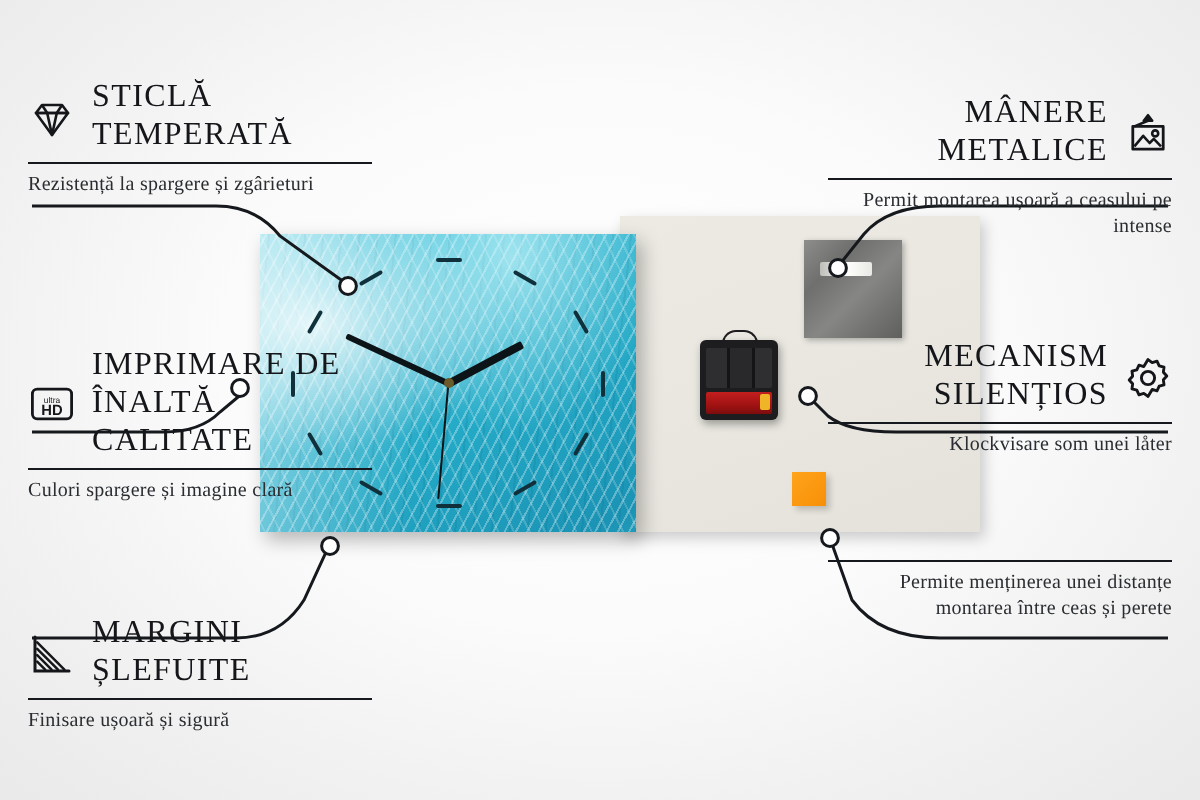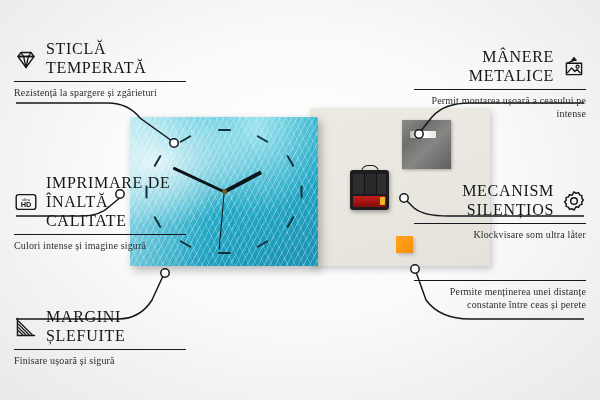--- a/index.html
+++ b/index.html
@@ -197,21 +197,21 @@
       <span class="ico">
         <svg viewBox="0 0 24 24">
           <rect x="2.2" y="4.6" width="19.6" height="14.8" rx="2.4" fill="none" stroke="#14161a" stroke-width="1.4"></rect>
           <text x="12" y="11.4" font-family="Liberation Sans, sans-serif" font-size="4.2" fill="#14161a" text-anchor="middle">ultra</text>
           <text x="12" y="17.4" font-family="Liberation Sans, sans-serif" font-size="7.4" font-weight="bold" fill="#14161a" text-anchor="middle">HD</text>
         </svg>
       </span>
       <span class="title">IMPRIMARE DE ÎNALTĂ CALITATE</span>
     </div>
     <div class="rule"></div>
-    <div class="sub">Culori intense și imagine sigură</div>
+    <div class="sub">Culori spargere și imagine clară</div>
   </div>
 
   <div class="callout left" style="left:14px;top:277px;margin-top:31px;">
     <div class="head">
       <span class="ico">
         <svg viewBox="0 0 24 24" stroke="#14161a" stroke-width="1.25" stroke-linecap="round">
           <path d="M3.5 3.5V20.5H20.5" fill="none" stroke-width="1.5"></path>
           <path d="M4.6 6.2 18.2 19.8M4.6 9.4 15 19.8M4.6 12.6 11.8 19.8M4.6 15.8 8.6 19.8"></path>
         </svg>
       </span>
@@ -231,32 +231,32 @@
           <rect x="4.4" y="8.2" width="15.2" height="11.4" stroke-width="1.4"></rect>
           <circle cx="15.6" cy="11.7" r="1.5"></circle>
           <path d="M5.2 18.2 9.6 12.9l3.2 3.6 2.1-2.1 3.6 3.8"></path>
         </svg>
       </span>
     </div>
     <div class="rule"></div>
     <div class="sub">Permit montarea ușoară a ceasului pe intense</div>
   </div>
 
-  <div class="callout right" style="left:414px;top:182px;">
+  <div class="callout right" style="left:414px;top:170px;">
     <div class="head">
       <span class="title">MECANISM SILENȚIOS</span>
       <span class="ico">
         <svg viewBox="0 0 24 24" fill="none" stroke="#14161a" stroke-width="1.45" stroke-linejoin="round">
           <path d="M12 2.8l2.1 1.5 2.4-.7 1.1 2.3 2.4.7-.3 2.5 1.7 1.9-1.7 1.9.3 2.5-2.4.7-1.1 2.3-2.4-.7L12 21.2l-2.1-1.5-2.4.7-1.1-2.3-2.4-.7.3-2.5L2.6 13l1.7-1.9-.3-2.5 2.4-.7 1.1-2.3 2.4.7L12 2.8z"></path>
           <circle cx="12" cy="12" r="3.3"></circle>
         </svg>
       </span>
     </div>
     <div class="rule"></div>
-    <div class="sub">Klockvisare som ultra låter</div>
+    <div class="sub">Klockvisare som unei låter</div>
   </div>
 
   <div class="callout right" style="left:414px;top:277px;">
     <div class="rule"></div>
-    <div class="sub">Permite menținerea unei distanțe constante între ceas și perete</div>
+    <div class="sub">Permite menținerea unei distanțe montarea între ceas și perete</div>
   </div>
 
 </div>
 
 </body></html>

